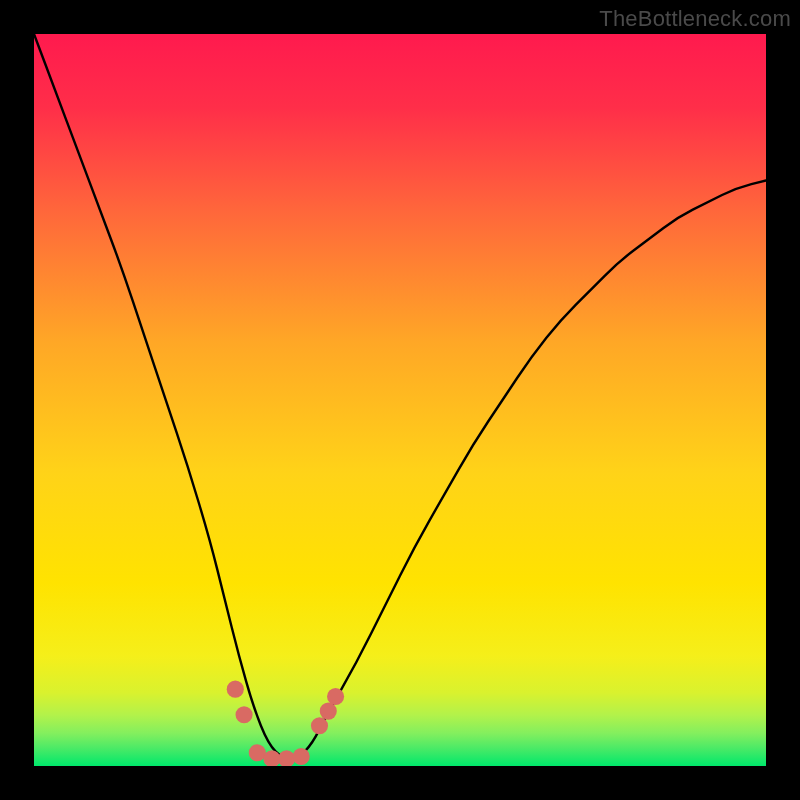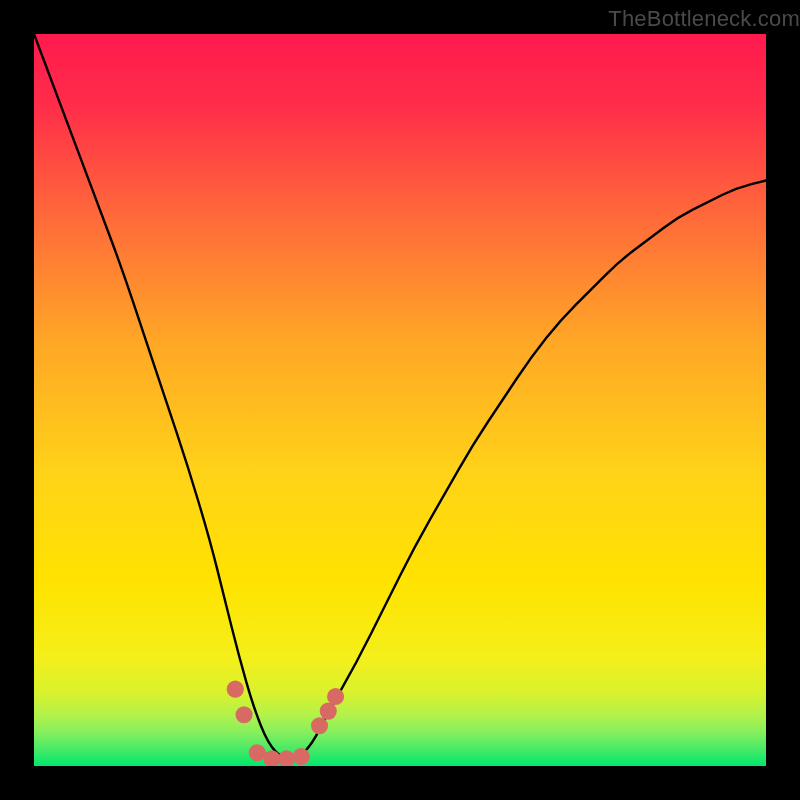--- a/index.html
+++ b/index.html
@@ -21,21 +21,21 @@
     position: absolute;
     left: 34px;
     top: 34px;
     width: 732px;
     height: 732px;
     
   }
   .watermark {
     position: absolute;
     top: 6px;
-    right: 0;
+    right: 9px;
     color: #4a4a4a;
     font-size: 22px;
     font-weight: 400;
     letter-spacing: 0.2px;
     user-select: none;
   }
   svg {
     position: absolute;
     left: 0; top: 0;
   }

